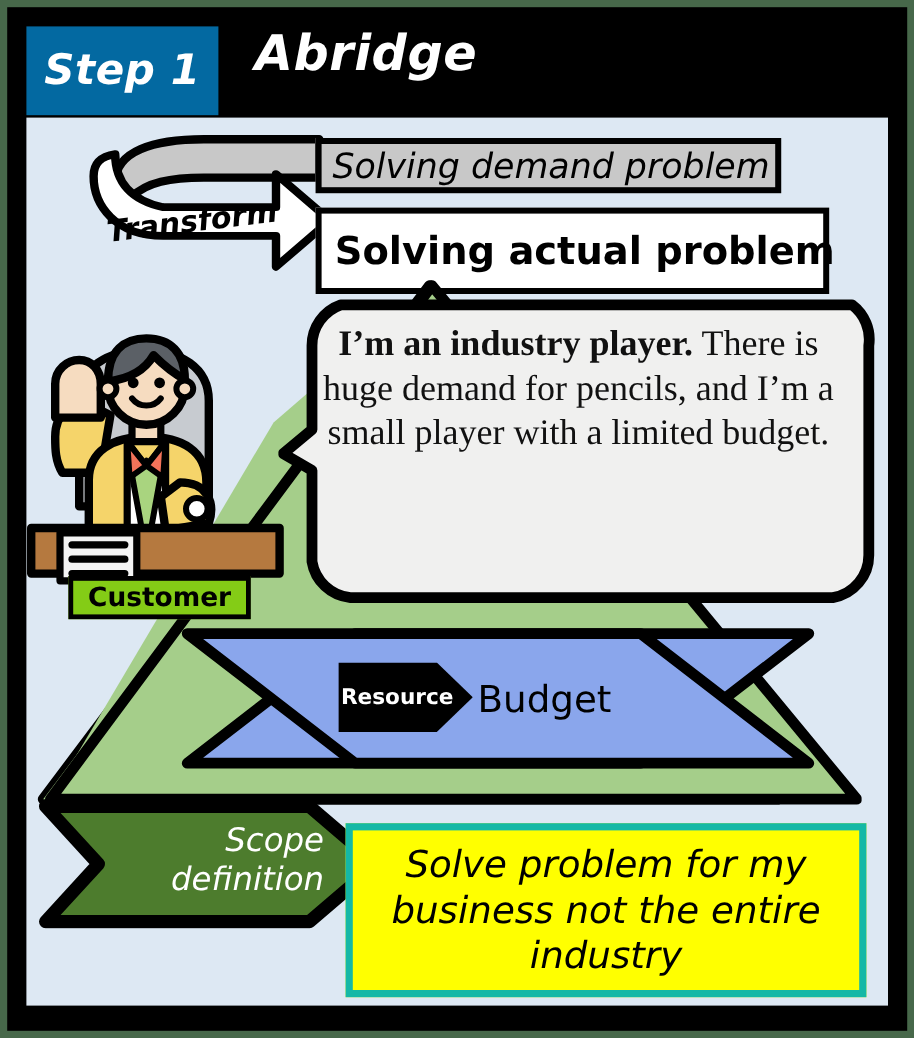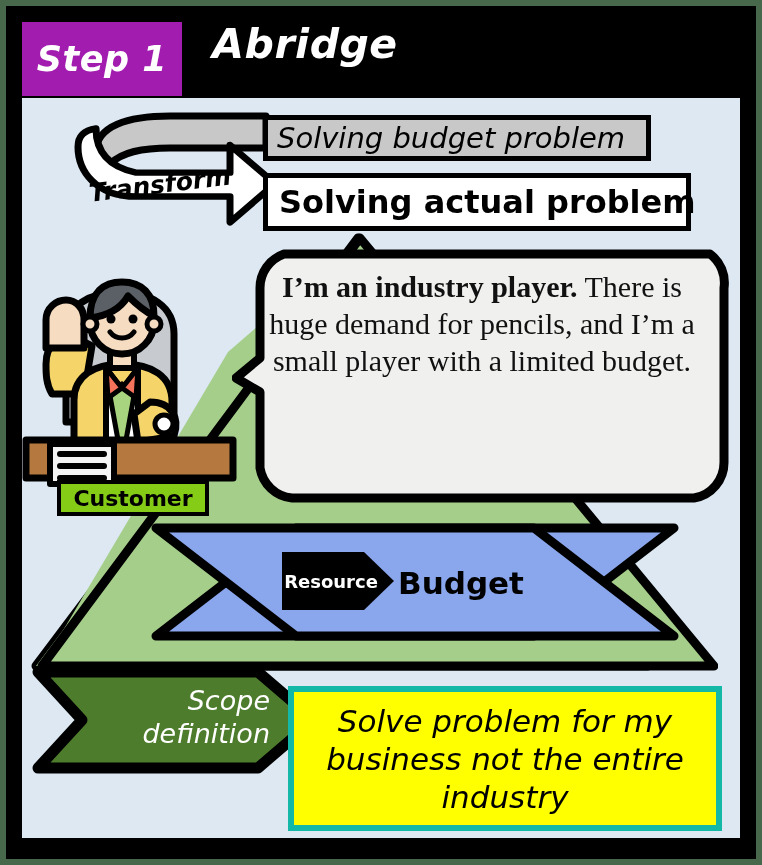--- a/index.html
+++ b/index.html
@@ -19,21 +19,21 @@
   }
   
   #canvas{
     position:absolute;left:22px;top:98px;width:718px;height:740px;
     background:#dde8f3;
   }
 
   
   #step-badge{
     position:absolute;left:22px;top:22px;width:160px;height:74px;
-    background:#a21caf;
+    background:#0369a1;
     display:flex;align-items:center;justify-content:center;
   }
   #step-badge .txt{
     color:#ffffff;font-style:italic;font-weight:bold;
     font-size:35px;line-height:1;letter-spacing:.5px;
     font-family:"DejaVu Sans",sans-serif;
   }
   #app-title{
     position:absolute;left:0;top:20px;width:610px;text-align:center;
     color:#ffffff;font-style:italic;font-weight:bold;font-size:41px;
@@ -55,21 +55,21 @@
   .pbox{position:absolute;box-sizing:border-box;border:5px solid #000;
         display:flex;align-items:center;}
   #box-general{
     left:263px;top:115px;width:388px;height:46px;background:#c8c8c8;
   }
   #box-general .txt{
     font-size:29px;font-style:italic;color:#000;padding-left:9px;white-space:nowrap;
     font-family:"DejaVu Sans",sans-serif;
   }
   #box-actual{
-    left:263px;top:173px;width:428px;height:58px;background:#ffffff;
+    left:263px;top:173px;width:428px;height:72px;background:#ffffff;
   }
   #box-actual .txt{
     font-size:32px;font-weight:bold;color:#000;padding-left:11px;white-space:nowrap;
     font-family:"DejaVu Sans",sans-serif;
   }
 
   
   #trapezoid{position:absolute;left:28px;top:232px;width:690px;height:440px;}
 
   
@@ -79,21 +79,21 @@
     position:absolute;left:282px;top:552px;width:112px;height:58px;
   }
   #resource-tag .txt{
     position:absolute;left:0;top:0;width:98px;height:58px;
     display:flex;align-items:center;justify-content:center;
     color:#ffffff;font-weight:bold;font-size:18px;
     font-family:"DejaVu Sans",sans-serif;
   }
   #budget-label{
     position:absolute;left:398px;top:565px;
-    font-size:31px;font-weight:bold;color:#000;
+    font-size:31px;font-weight:normal;color:#000;
     font-family:"DejaVu Sans",sans-serif;
   }
 
   
   #customer-art{position:absolute;left:22px;top:272px;width:215px;height:235px;}
   #customer-badge{
     position:absolute;left:57px;top:480px;width:152px;height:36px;
     background:#84cc16;border:4px solid #000;box-sizing:border-box;
     display:flex;align-items:center;justify-content:center;
   }
@@ -148,21 +148,21 @@
   <svg id="uturn" viewBox="0 0 230 128">
 
     <path d="M26 44 C26 18 58 8 100 8 L196 8 L196 40 L100 40 C72 40 52 44 40 56 Z" fill="#c8c8c8" stroke="#000" stroke-width="7" stroke-linejoin="round"></path>
 
     <path d="M26 44 C26 70 40 86 66 92 L160 92 L160 62 L205 104 L160 146 L160 118 L66 118
              C26 118 8 90 8 64 C8 52 14 46 26 44 Z" fill="#ffffff" stroke="#000" stroke-width="7" stroke-linejoin="round" transform="translate(0,-20) scale(1,0.92)"></path>
   </svg>
   <div id="transform-label">Transform</div>
 
   <div class="pbox" id="box-general">
-    <span class="txt">Solving budget problem</span>
+    <span class="txt">Solving demand problem</span>
   </div>
   <div class="pbox" id="box-actual">
     <span class="txt">Solving actual problem</span>
   </div>
 
   <svg id="trapezoid" viewBox="0 0 690 440">
     <path d="M330 6 L620 434 L8 434 Z" fill="#a5ce8a" stroke="#000" stroke-width="9" stroke-linejoin="round"></path>
     <path d="M330 6 L468 434 L8 434 Z" fill="#a5ce8a" stroke="none"></path>
 
     <path d="M332 6 L686 434 L14 434 L200 120 Z" fill="#a5ce8a" stroke="none"></path>

